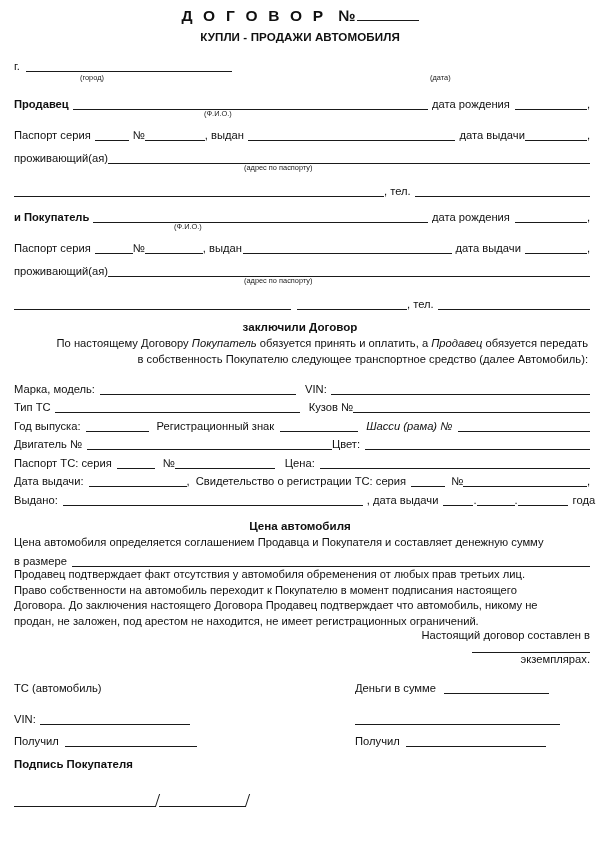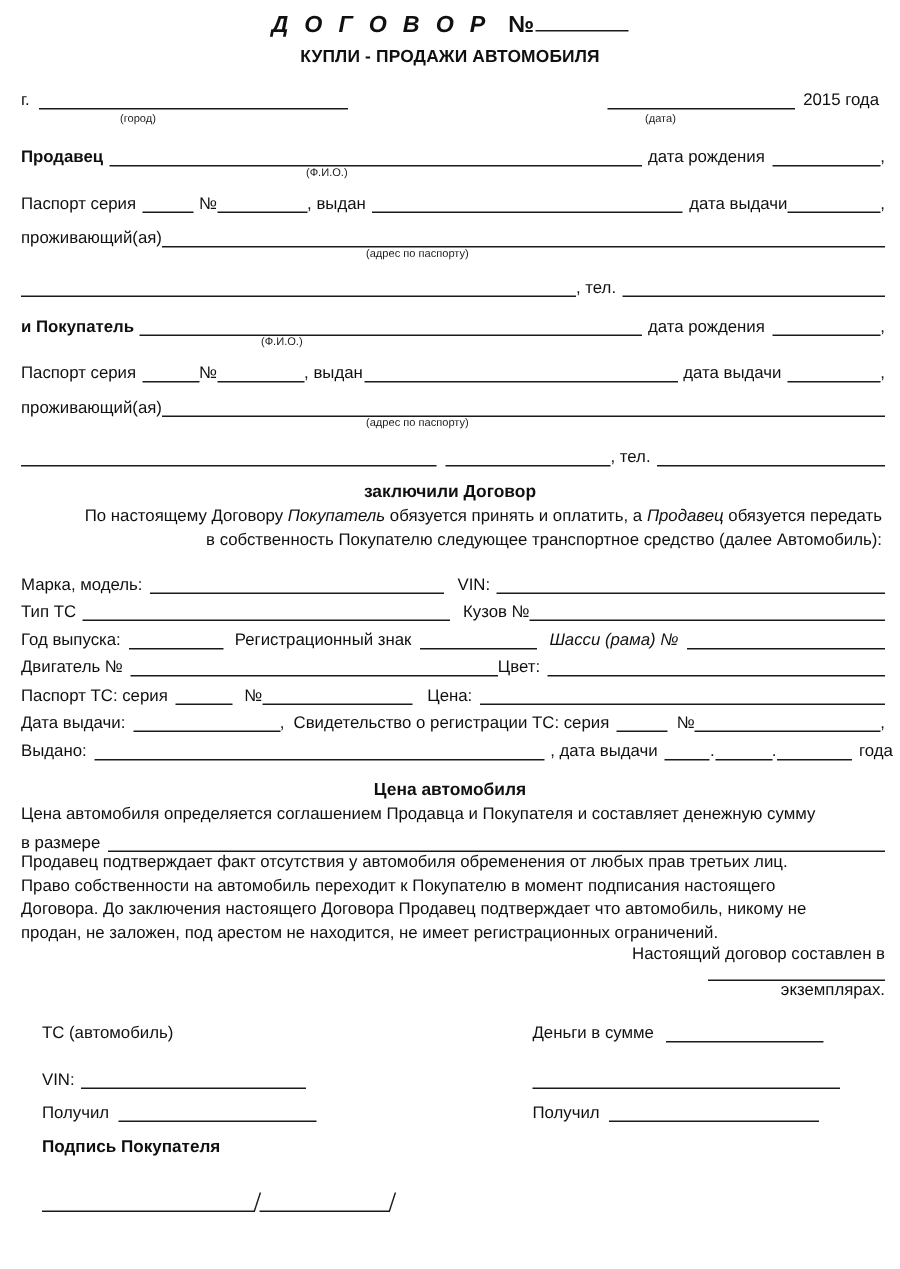--- a/index.html
+++ b/index.html
@@ -49,21 +49,20 @@
     white-space: nowrap;
   }
 
   
   .title-wrap { padding-top: 7px; text-align: center; }
   .title-main {
     font-weight: bold;
     font-size: 15.5px;
     letter-spacing: 3.2px;
     display: inline-block;
-    font-style: italic;
   }
   .title-num {
     font-weight: bold;
     font-size: 15.5px;
     letter-spacing: 0px;
     display: inline-block;
     margin-left: 12px;
   }
   .title-num .rule { height: 13px; width: 62px; margin-left: 1px; }
   .title-sub {
@@ -107,21 +106,21 @@
 
   
   .veh { padding: 0 10px 0 14px; }
   .veh .row { height: 18.5px; }
 
   
   .cols {
     position: relative;
     padding: 0 10px 0 14px;
   }
-  .col-l { position: absolute; left: 28px; }
+  .col-l { position: absolute; left: 14px; }
   .col-r { position: absolute; left: 355px; }
 
   .sig-line { display: flex; align-items: flex-end; }
   .slash {
     display: inline-block;
     transform: skewX(-18deg);
     border-left: 1.5px solid #1a1a1a;
     height: 13px;
     margin: 0 1px 0 1px;
   }
@@ -133,24 +132,20 @@
 
   <div class="title-wrap">
     <span class="title-main">Д О Г О В О Р</span><span class="title-num"><span>№</span><span class="rule"></span></span>
     <div class="title-sub">КУПЛИ - ПРОДАЖИ АВТОМОБИЛЯ</div>
   </div>
 
   <div class="citydate">
     <div class="cd-left">
       <span class="lbl">г.</span>
         <span class="rule"></span>
-    </div>
-    <div class="cd-right">
-      <span class="rule"></span>
-        <span class="lbl">2015 года</span>
     </div>
     <div class="sub cap-city">(город)</div>
     <div class="sub cap-date">(дата)</div>
   </div>
 
   <div class="party" style="margin-top:4px;">
     <div class="row line">
       <span class="lbl b">Продавец</span>
       <span class="rule grow" style="margin:0 4px;"></span>
       <span class="lbl">дата рождения</span>

